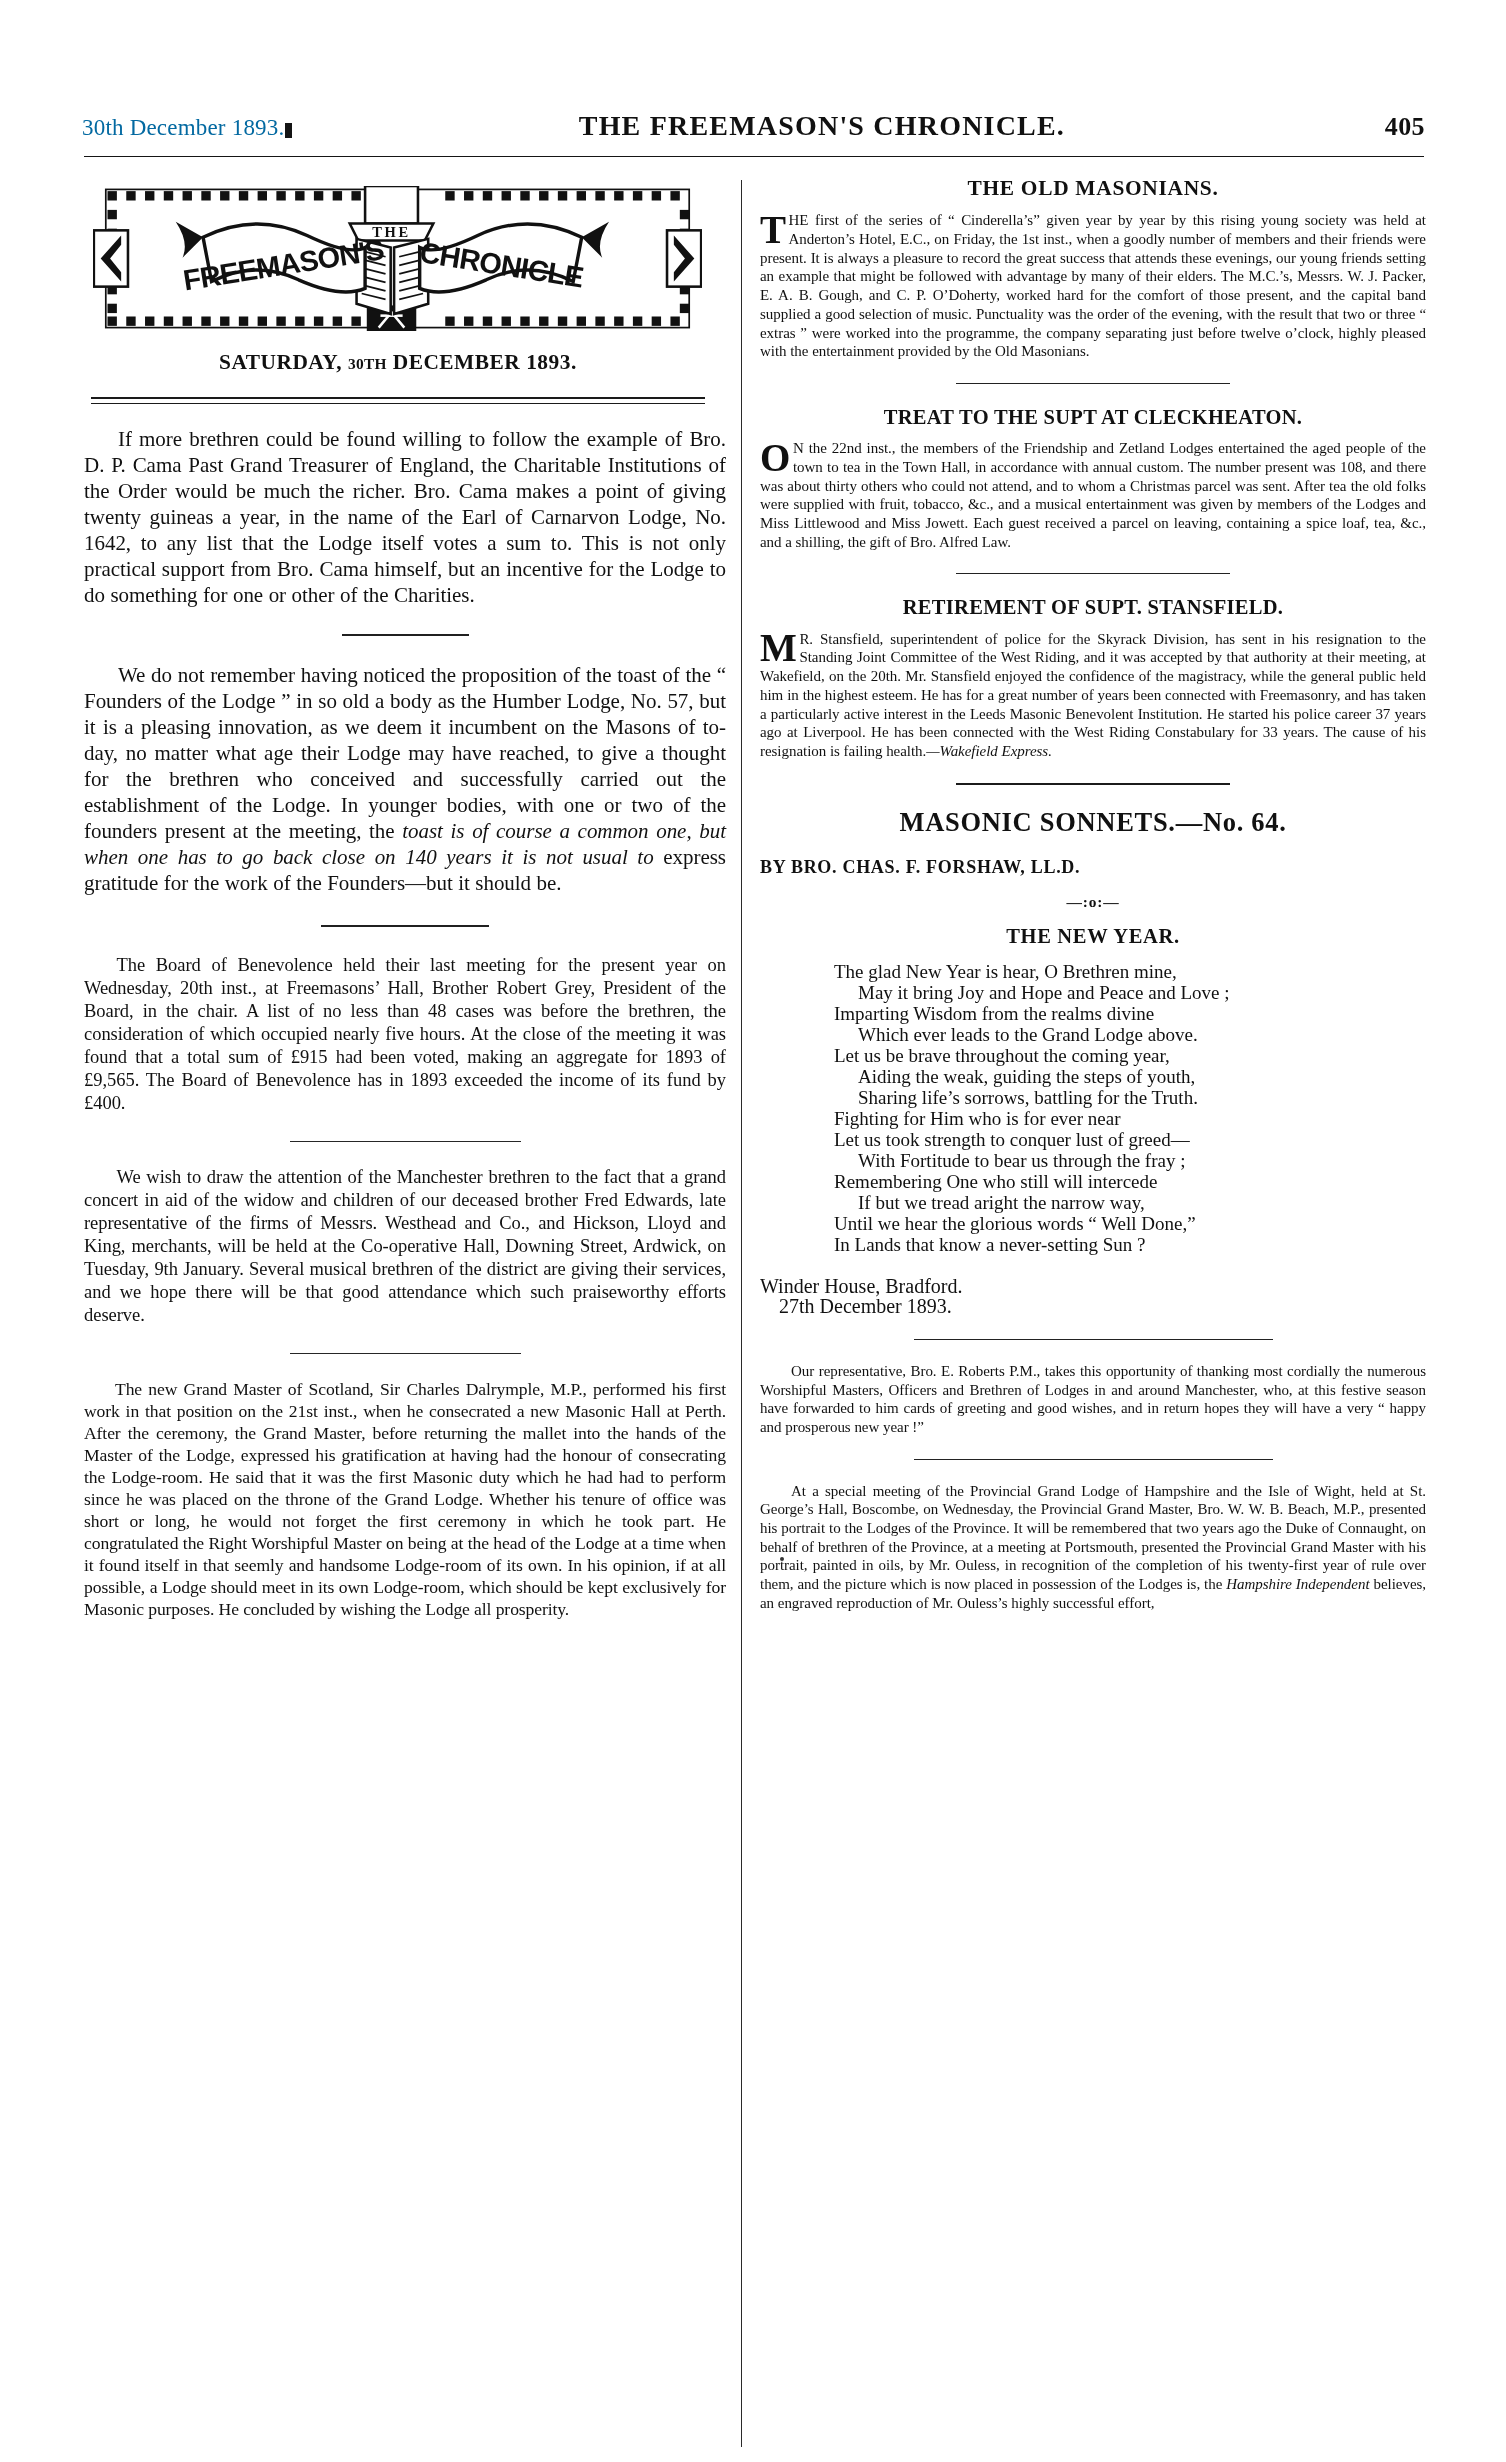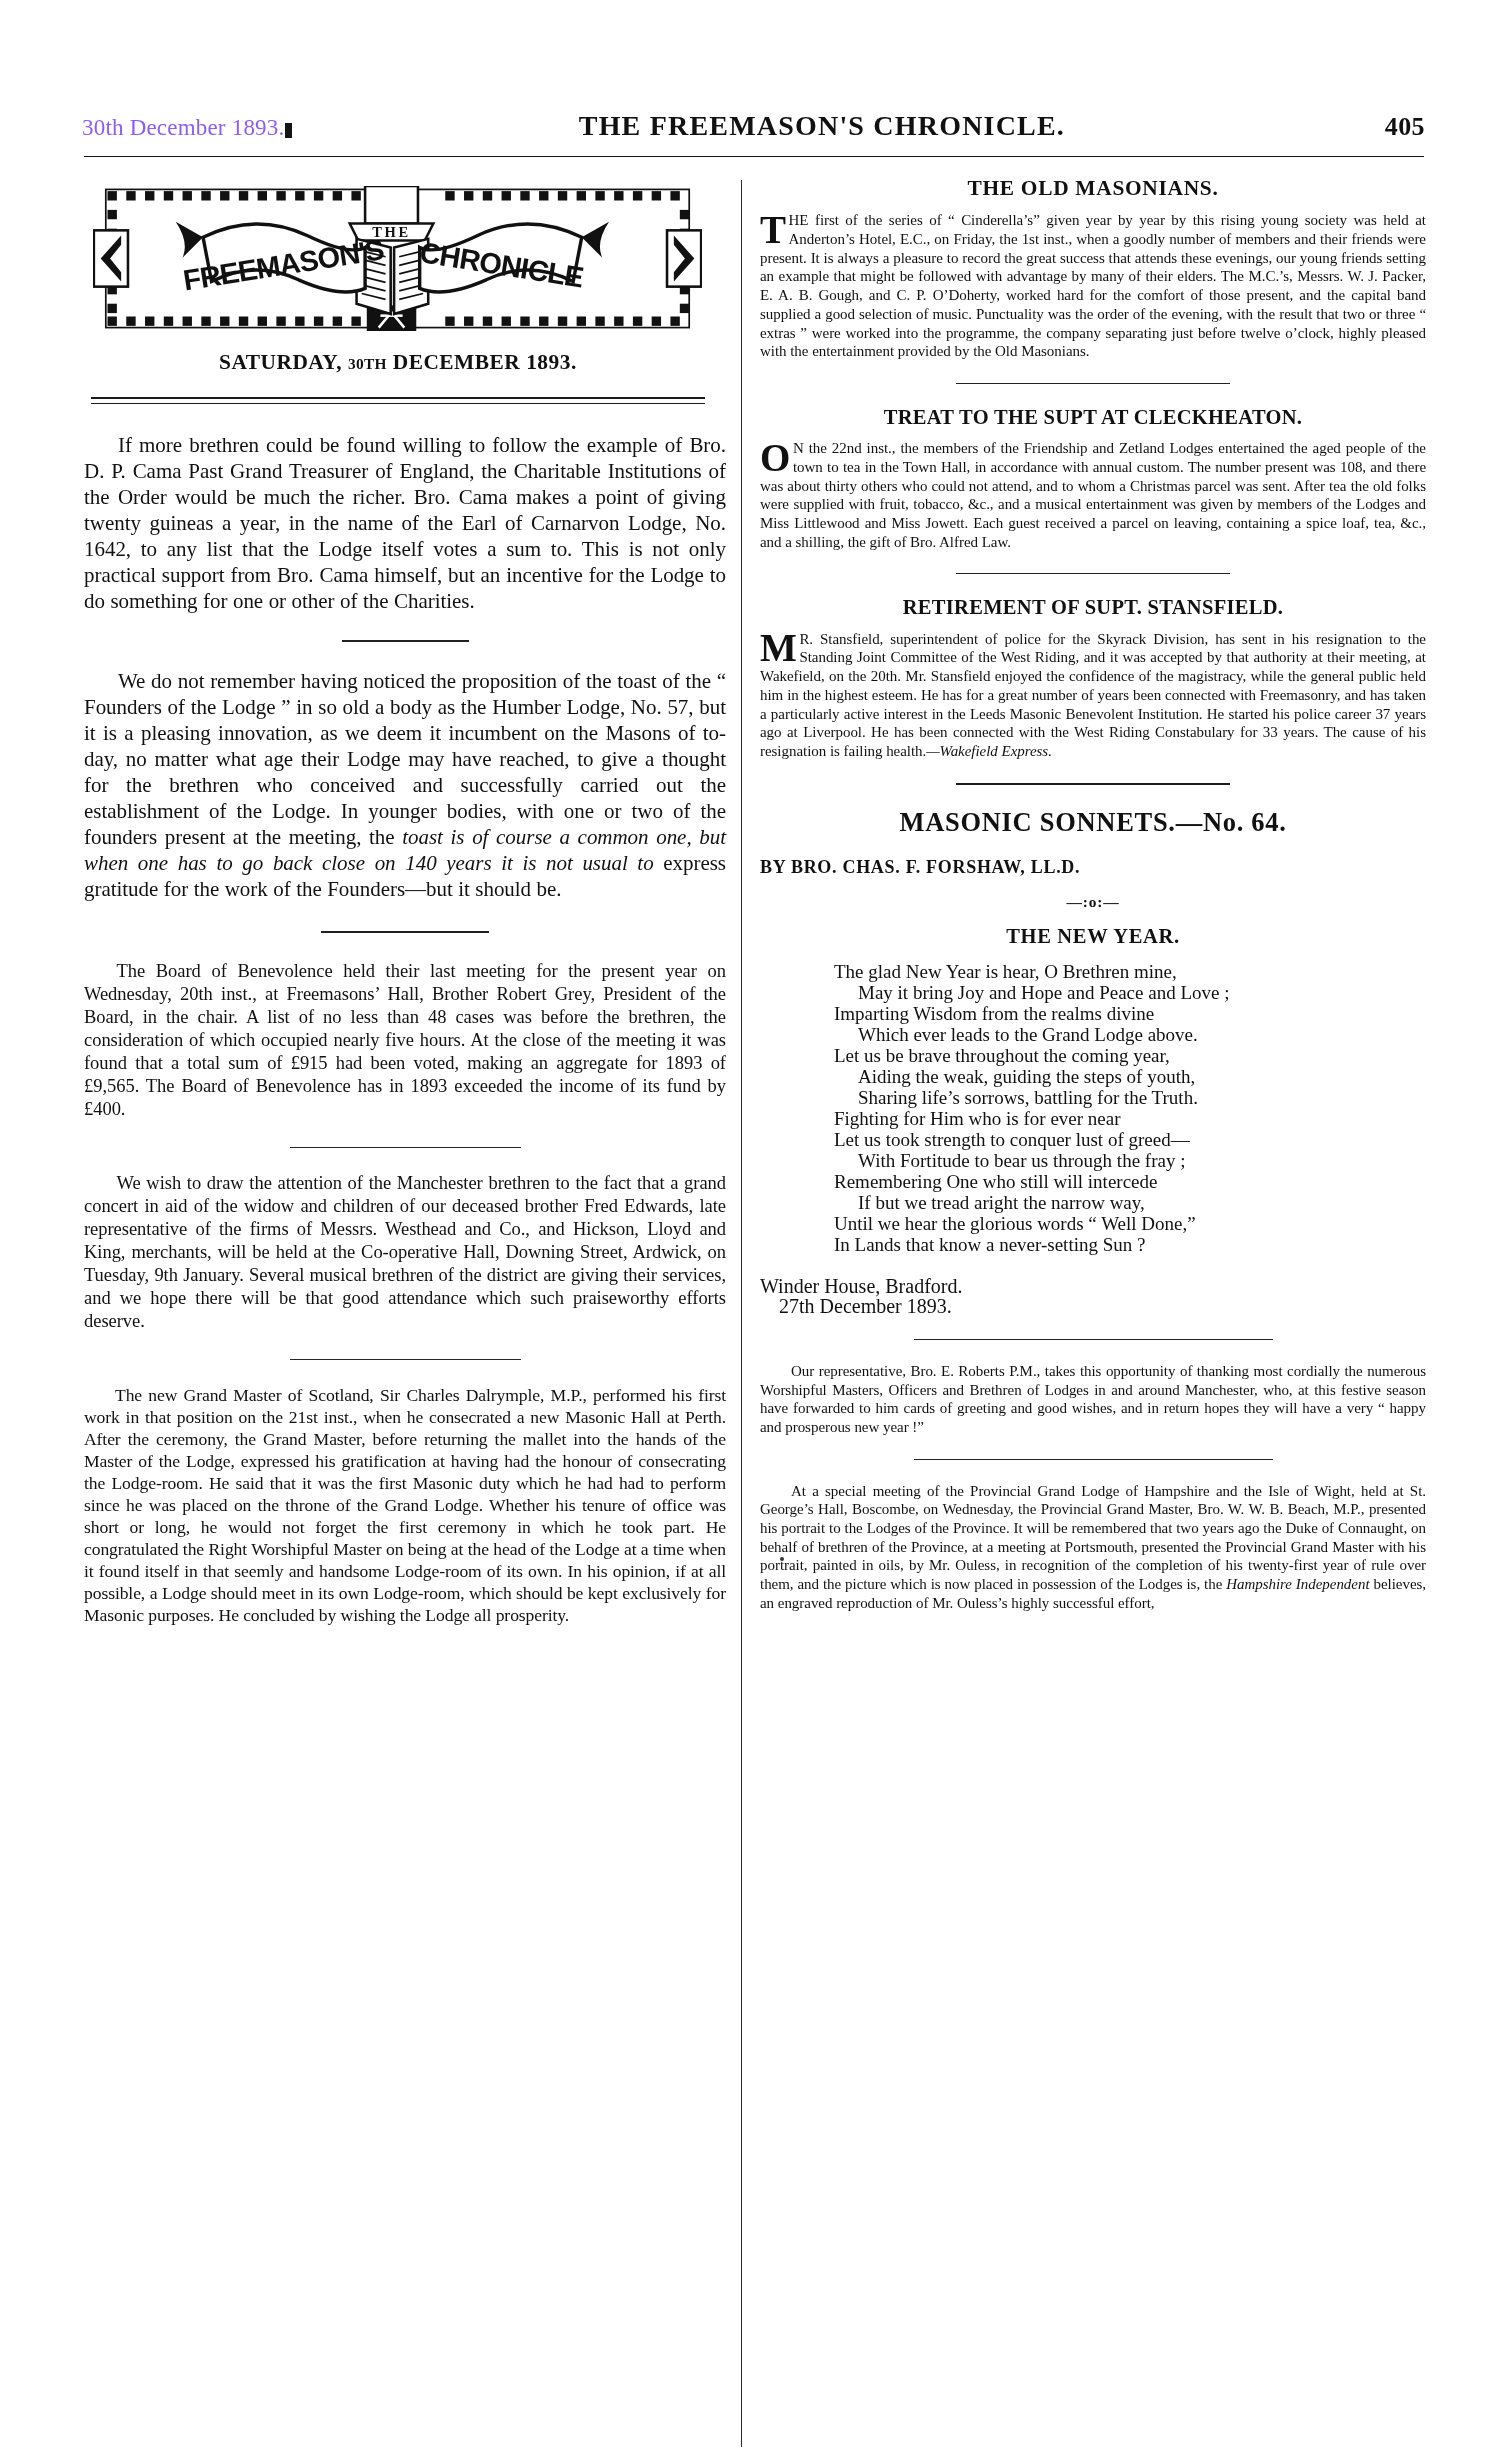--- a/index.html
+++ b/index.html
@@ -31,21 +31,21 @@
     height: 39px;
     display: flex;
     align-items: baseline;
     justify-content: space-between;
   }
   .run-date {
     font-family: "Liberation Serif", serif;
     font-size: 23px;
     letter-spacing: 0.2px;
     white-space: nowrap;
-    color: #8b5cf6;
+    color: #0369a1;
   }
   .run-date .smudge {
     display: inline-block;
     width: 6.8px;
     height: 14.5px;
     background: #141414;
     vertical-align: -2.6px;
     margin: 0 0.9px;
   }
   .run-title {
@@ -131,21 +131,21 @@
   .lead-p {
     font-size: 21px;
     line-height: 26px;
     text-align: justify;
     text-indent: 34px;
     margin: 0;
     letter-spacing: -0.04px;
     word-spacing: 0.3px;
     font-family: "Liberation Serif", serif;
   }
-  .lead-p.first { margin-top: 28px; }
+  .lead-p.first { margin-top: 22px; }
   .lead-p i { font-style: italic; }
 
   .p-mid {
     font-size: 18.5px;
     line-height: 23px;
     text-align: justify;
     text-indent: 32.5px;
     margin: 0;
     letter-spacing: -0.04px;
     font-family: "Liberation Serif", serif;

